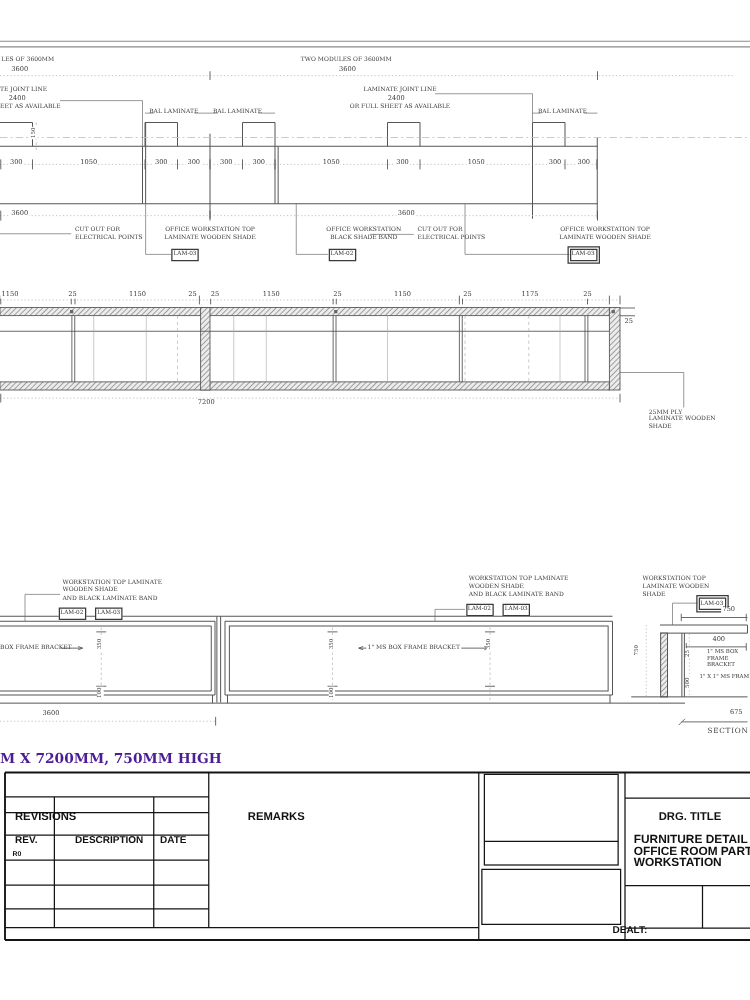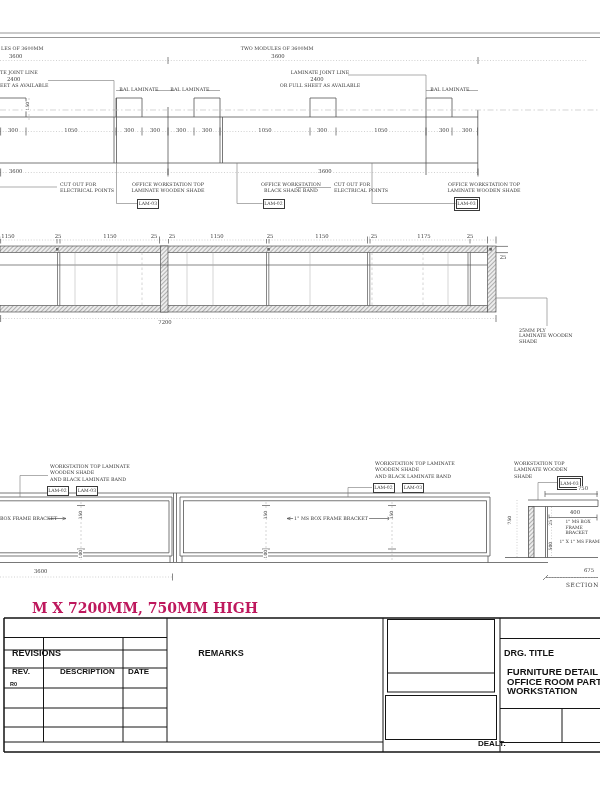--- a/index.html
+++ b/index.html
@@ -11,22 +11,22 @@
   .dim{font-size:5.3px;background:#fff;padding:0 1px;line-height:5.6px;}
   .rot{position:absolute;font-size:4.4px;line-height:5px;background:#fff;color:#3a3a3a;
        writing-mode:vertical-rl;transform:rotate(180deg);padding:1px 0;white-space:nowrap;}
   .lam{position:absolute;width:20px;height:8px;border:1px solid #3a3a3a;background:#fff;
        font-size:4.6px;display:flex;align-items:center;justify-content:center;white-space:nowrap;}
   .lam.dbl{outline:0.8px solid #3a3a3a;outline-offset:1.5px;}
   .tb{position:absolute;font-family:"Liberation Sans",sans-serif;font-weight:bold;color:#111;
       white-space:nowrap;margin-top:26px;}
   .h1{font-size:9px;}  .h2{font-size:8px;}  .h3{font-size:5.5px;}
   .title-lines{font-size:9.5px;line-height:9.7px;}
-  .heading{position:absolute;font-family:"DejaVu Serif",serif;font-weight:bold;font-size:14px;
-           color:#be185d;white-space:nowrap;padding-left:32px;}
+  .heading{position:absolute;font-family:"DejaVu Serif",serif;font-weight:bold;font-size:11px;
+           color:#4c1d95;white-space:nowrap;}
   .small3{font-size:4.4px;line-height:5.5px;}
   .sec{font-size:5.8px;letter-spacing:0.6px;}
 </style>
 </head>
 <body>
 
 <div class="sheet">
 
   <svg class="lines" width="600" height="800" viewBox="0 0 600 800">
     <defs>
@@ -293,21 +293,21 @@
 
   <div class="heading" style="left:0px;top:600px">M X 7200MM, 750MM HIGH</div>
 
   <div class="tb h1" style="left:12px;top:621.5px">REVISIONS</div>
   <div class="tb h1 c" style="left:221px;top:621.5px">REMARKS</div>
   <div class="tb h2" style="left:12px;top:640.5px">REV.</div>
   <div class="tb h2" style="left:60px;top:640.5px">DESCRIPTION</div>
   <div class="tb h2" style="left:128px;top:640.5px">DATE</div>
   <div class="tb h3" style="left:10px;top:654.5px">R0</div>
 
-  <div class="tb h1" style="left:504px;top:621.5px">DRG.  TITLE</div>
+  <div class="tb h1" style="left:527px;top:621.5px">DRG.  TITLE</div>
   <div class="tb title-lines" style="left:507px;top:641px">
     <div>FURNITURE DETAIL</div>
     <div>OFFICE ROOM PART</div>
     <div>WORKSTATION</div>
   </div>
-  <div class="tb h2" style="left:478px;top:712.5px">DEALT:</div>
+  <div class="tb h2" style="left:490px;top:712.5px">DEALT:</div>
 
 </div>
 
 </body></html>

